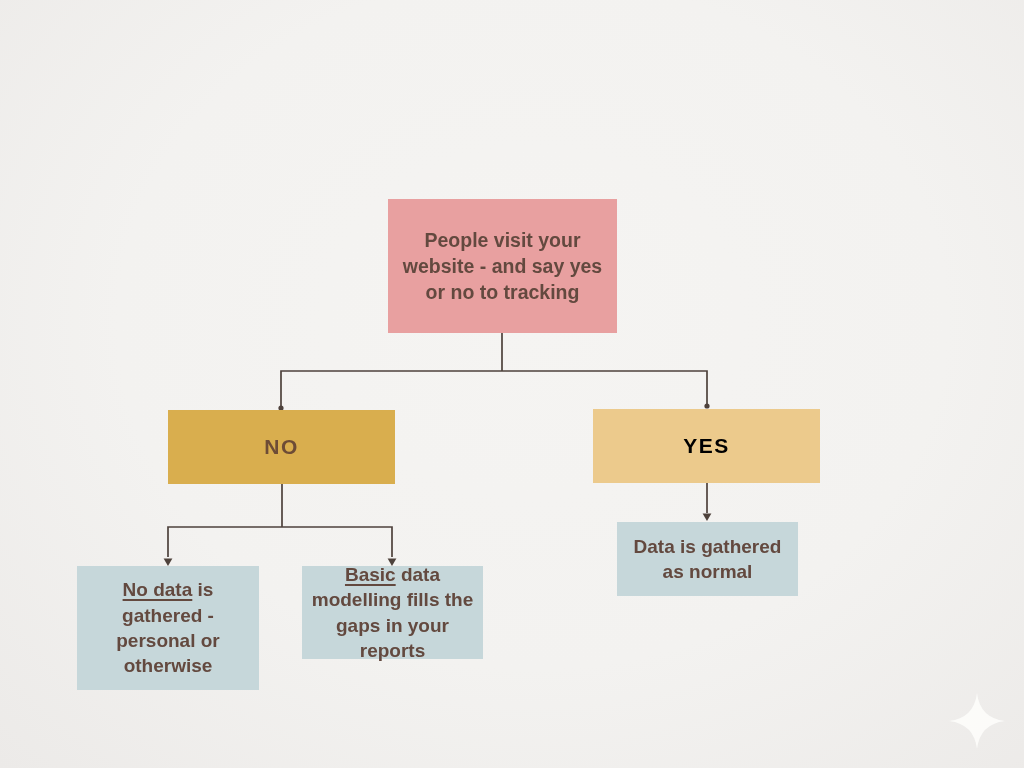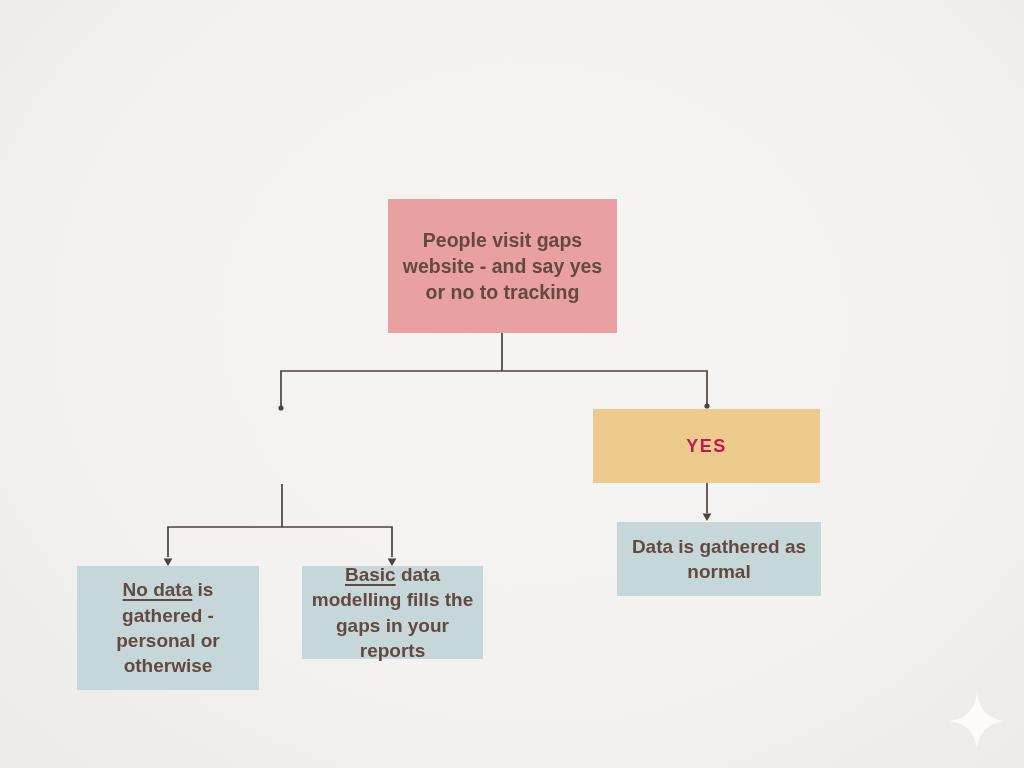--- a/index.html
+++ b/index.html
@@ -42,32 +42,32 @@
   .node-no {
     left: 168px; top: 410px; width: 227px; height: 74px;
     background: #d9ae4e;
     font-size: 21px;
     letter-spacing: 1.5px;
     color: #6d4c36;
   }
   .node-yes {
     left: 593px; top: 409px; width: 227px; height: 74px;
     background: #ecca8c;
-    font-size: 18px;
+    font-size: 21px;
     letter-spacing: 1.5px;
-    color: #be185d;
+    color: #000000;
   }
   .node-outcome {
     background: #c6d7da;
     font-size: 19px;
     line-height: 1.34;
   }
   .node-outcome-1 { left: 77px;  top: 566px; width: 182px; height: 124px; padding: 0 10px; }
   .node-outcome-2 { left: 302px; top: 566px; width: 181px; height: 93px; padding: 0 8px; }
-  .node-outcome-3 { left: 617px; top: 522px; width: 204px; height: 74px;  padding: 16px 8px; }
+  .node-outcome-3 { left: 617px; top: 522px; width: 181px; height: 74px;  padding: 16px 8px; }
   .u {
     text-decoration: underline;
     text-decoration-thickness: 2px;
     text-underline-offset: 3px;
   }
   .connectors {
     position: absolute;
     left: 0; top: 0;
     width: 1024px; height: 768px;
     pointer-events: none;
@@ -96,23 +96,26 @@
     <g fill="#4e423c" stroke="none">
       <circle cx="281" cy="408" r="2.6"></circle>
       <circle cx="707" cy="406" r="2.6"></circle>
       <polygon points="163.6,558.5 172.4,558.5 168,566"></polygon>
       <polygon points="387.6,558.5 396.4,558.5 392,566"></polygon>
       <polygon points="702.6,513.5 711.4,513.5 707,521"></polygon>
     </g>
   </svg>
 
   <div class="node node-root">
-    <span>People visit gaps website - and say yes or no to tracking</span>
+    <span>People visit your website - and say yes or no to tracking</span>
   </div>
 
+  <div class="node node-no">
+    <span>NO</span>
+  </div>
 
   <div class="node node-yes">
     <span>YES</span>
   </div>
 
   <div class="node node-outcome node-outcome-1">
     <span><span class="u">No data</span><span> is gathered - personal or otherwise</span></span>
   </div>
 
   <div class="node node-outcome node-outcome-2">

